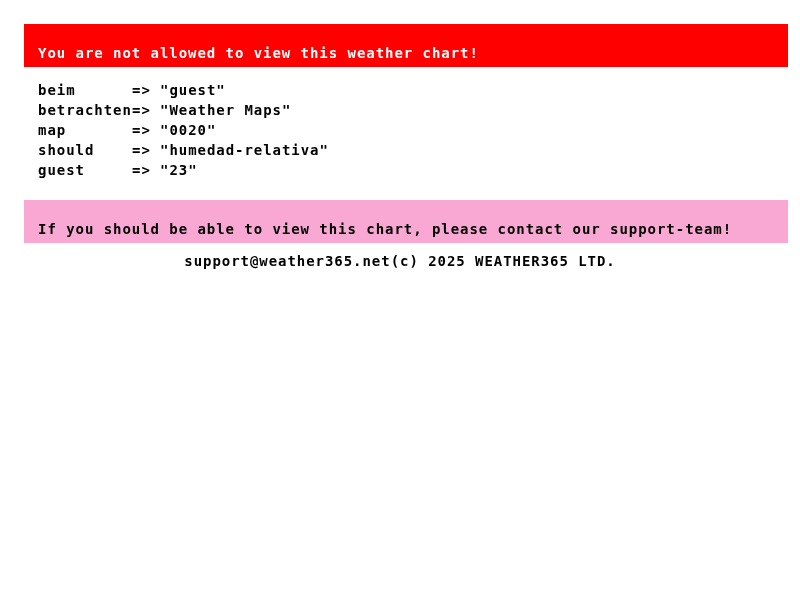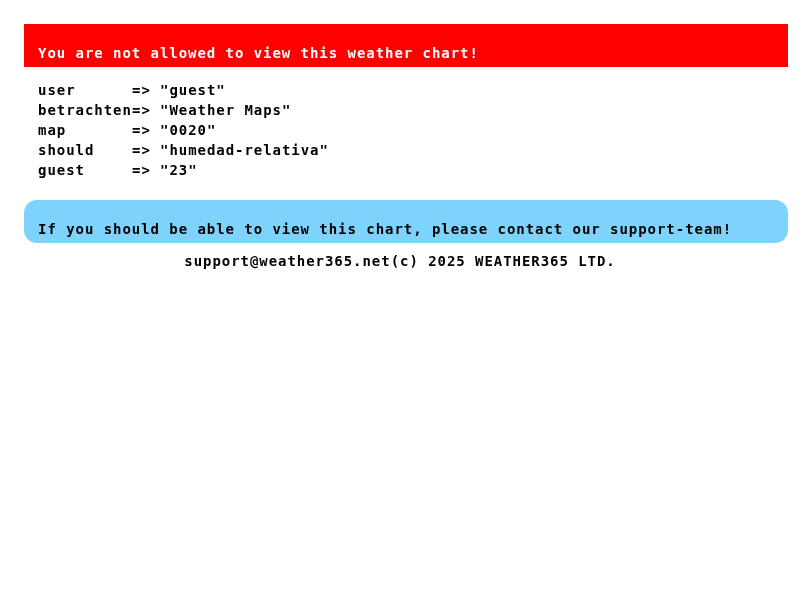--- a/index.html
+++ b/index.html
@@ -27,23 +27,22 @@
     padding: 20px 0 0 14px;
     line-height: 19px;
     white-space: nowrap;
     overflow: hidden;
   }
   .banner.error {
     background: #ff0000;
     color: #ffffff;
   }
   .banner.info {
-    background: #7dd3fc;
+    background: #f9a8d4;
     color: #000000;
-    border-radius: 13px;
   }
   .details {
     margin-top: 13px;
     padding-left: 14px;
     line-height: 20px;
     color: #000000;
   }
   .details .row { white-space: nowrap; }
   .details .k {
     display: inline-block;
@@ -68,21 +67,21 @@
 <body>
 
 <div class="wrapper">
 
   <div class="banner error">
     <div>You are not allowed to view this weather chart!</div>
   </div>
 
   <div class="details">
     <div class="row">
-      <span class="k">user</span><span class="arrow">=&gt;</span><span class="v">"guest"</span>
+      <span class="k">beim</span><span class="arrow">=&gt;</span><span class="v">"guest"</span>
     </div>
     <div class="row">
       <span class="k">betrachten</span><span class="arrow">=&gt;</span><span class="v">"Weather Maps"</span>
     </div>
     <div class="row">
       <span class="k">map</span><span class="arrow">=&gt;</span><span class="v">"0020"</span>
     </div>
     <div class="row">
       <span class="k">should</span><span class="arrow">=&gt;</span><span class="v">"humedad-relativa"</span>
     </div>

